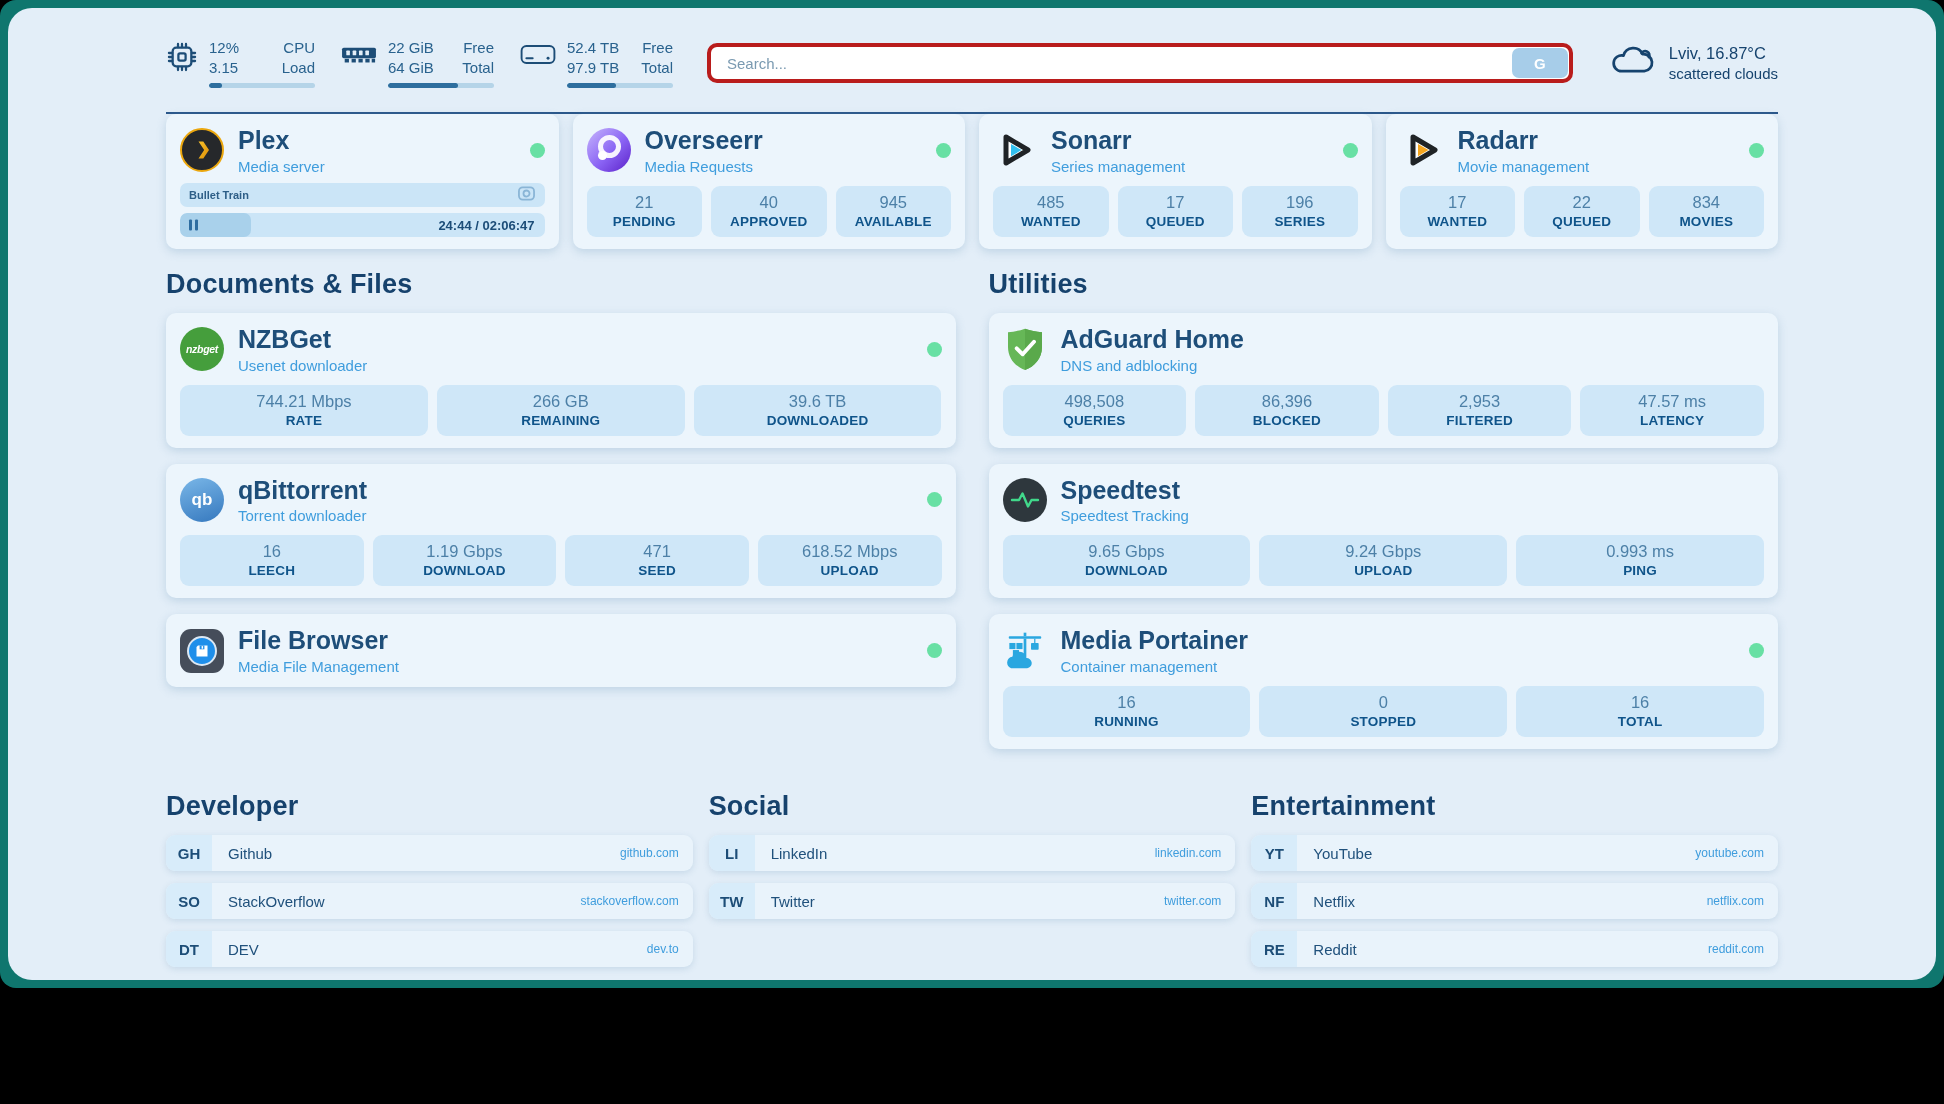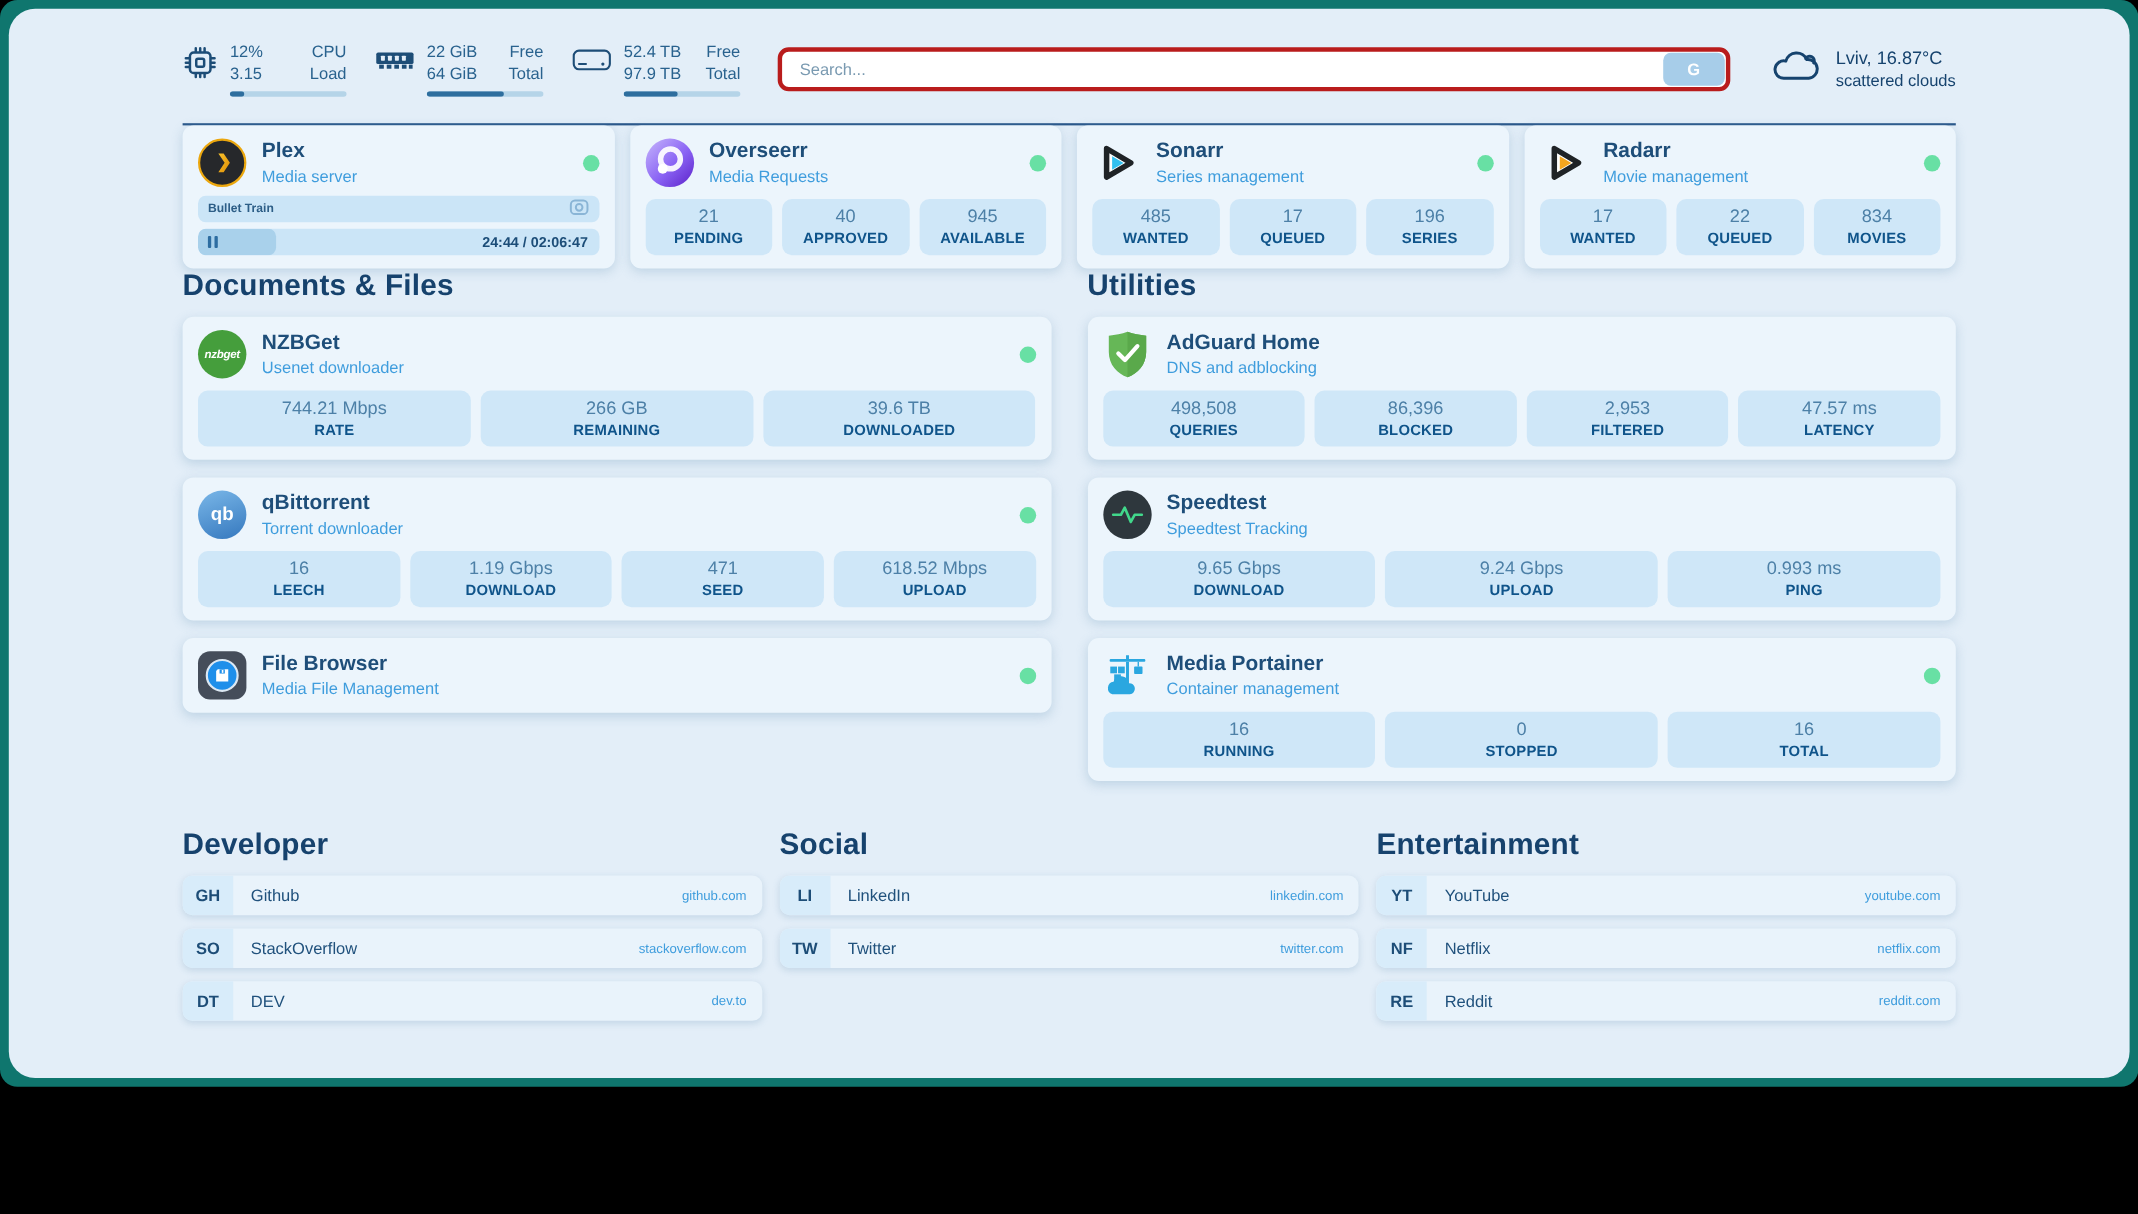--- a/index.html
+++ b/index.html
@@ -30,40 +30,40 @@
   .w-sub { font-size:15px; color:#16436e; margin-top:2px; }
   .divider { border-top:2px solid #2a578a; margin-top:22px; }
 
   
   .section-title { font-size:27px; font-weight:700; color:#16426d; letter-spacing:.2px; }
   .media-title { margin:74px 0 14px; }
 
   .card { background:#ecf5fc; border-radius:10px; box-shadow:0 3px 10px rgba(109,151,185,.30); padding:12px 14px; }
   .card-head { display:flex; align-items:center; gap:14px; }
   .app-icon { width:44px; height:44px; flex:none; display:flex; align-items:center; justify-content:center; position:relative; }
-  .card-title { font-size:19px; font-weight:700; color:#1e4e79; line-height:1.15; }
+  .card-title { font-size:25px; font-weight:700; color:#1e4e79; line-height:1.15; }
   .card-sub { font-size:15px; color:#3f9ddd; margin-top:3px; }
   .status-dot { width:15px; height:15px; border-radius:50%; background:#68e0a4; margin-left:auto; flex:none; }
   .stats { display:flex; gap:9px; margin-top:11px; }
   .stat { flex:1; background:#cfe7f8; border-radius:9px; text-align:center; padding:7px 4px 8px; }
   .stat-value { font-size:16.5px; color:#4d80a7; }
   .stat-label { font-size:13.5px; color:#0f548a; font-weight:700; margin-top:2px; letter-spacing:.2px; }
 
   .media-grid { display:grid; grid-template-columns:repeat(4,1fr); gap:14px; }
 
   
   .np-row { margin-top:8px; height:24px; background:#cbe5f7; border-radius:7px; display:flex; align-items:center;
     justify-content:space-between; padding:0 9px; font-size:11px; color:#2d5e87; font-weight:600; }
   .np-progress { margin-top:6px; position:relative; height:24px; background:#cbe5f7; border-radius:7px; overflow:hidden; }
   .np-fill { position:absolute; left:0; top:0; bottom:0; background:#a9d1eb; border-radius:7px; }
   .pause { position:absolute; left:9px; top:50%; transform:translateY(-50%); display:flex; gap:3px; }
   .pause i { display:block; width:3px; height:11px; background:#2d6da1; border-radius:1px; }
   .np-time { position:absolute; right:10px; top:50%; transform:translateY(-50%); font-size:13px; color:#1c4d78; font-weight:600; }
 
-  .two-col { display:grid; grid-template-columns:1fr 1fr; gap:33px; }
+  .two-col { display:grid; grid-template-columns:1fr 1fr; gap:33px; margin-top:20px; }
   .svc-col .section-title { margin-bottom:13px; }
   .svc-stack { display:flex; flex-direction:column; gap:16px; }
 
   
   .plex-icon { background:#26282b; border:2.5px solid #eba70e; border-radius:50%; }
   .ovs-icon { border-radius:50%; background:linear-gradient(135deg,#c7b7fc 0%,#8a63f4 55%,#5b21c8 100%); overflow:hidden; }
   .ovs-ring { position:absolute; width:23px; height:23px; border:5.5px solid rgba(255,255,255,.92); border-radius:50%; top:7px; left:11px; }
   .ovs-dot { position:absolute; width:9px; height:9px; background:#fff; border-radius:50%; top:23px; left:11px; }
   .nzb-icon { background:#459e3c; border-radius:50%; color:#fff; font-size:10.5px; font-weight:700; font-style:italic; letter-spacing:-.3px; }
   .qb-icon  { background:linear-gradient(160deg,#7ab7e8,#3578be); border-radius:50%; color:#fff; font-size:17px; font-weight:600; }

